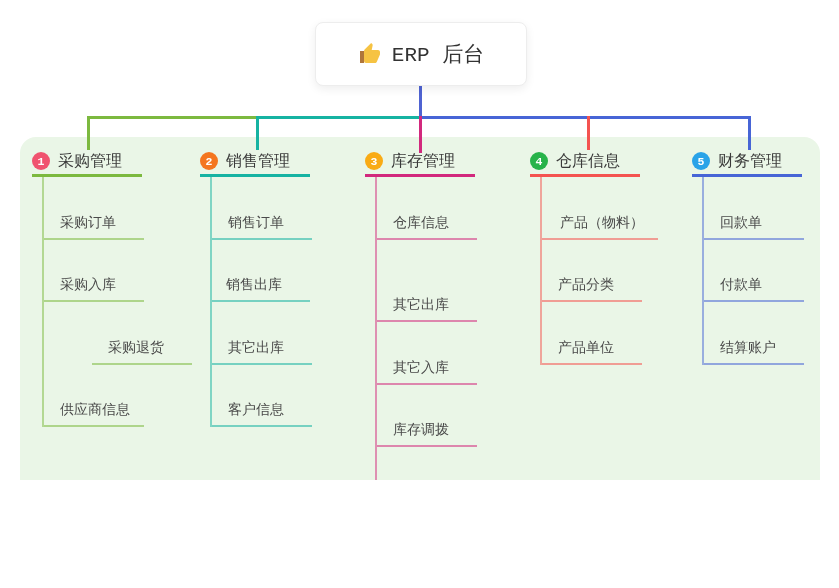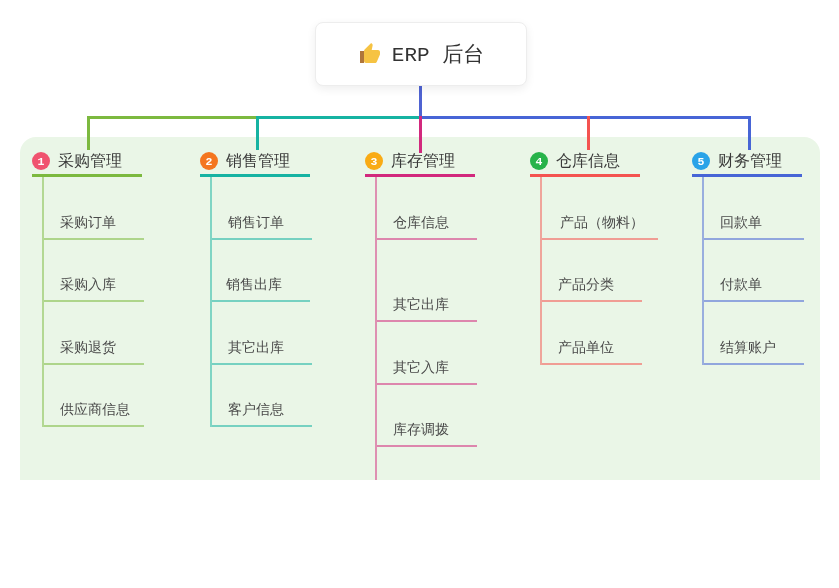--- a/index.html
+++ b/index.html
@@ -71,21 +71,21 @@
   </div>
   <div id="columns">
       <div class="col" style="left: 32px;">
         <div class="col-header" style="border-bottom-color: rgb(124, 185, 63);">
           <span class="badge" style="background: rgb(240, 83, 111);">1</span>
           <span>采购管理</span>
         </div>
         <div class="col-items" style="border-left-color: rgba(124, 185, 63, 0.5);">
           <div class="item" style="border-bottom-color: rgba(124, 185, 63, 0.55);">采购订单</div>
           <div class="item" style="border-bottom-color: rgba(124, 185, 63, 0.55);">采购入库</div>
-          <div class="item" style="border-bottom-color: rgba(124, 185, 63, 0.55);">采购退货</div>
+          <div class="item" style="border-bottom-color: rgba(124, 185, 63, 0.55); margin-left: 48px;">采购退货</div>
           <div class="item" style="border-bottom-color: rgba(124, 185, 63, 0.55);">供应商信息</div>
         </div>
       </div>
       <div class="col" style="left: 200px;">
         <div class="col-header" style="border-bottom-color: rgb(22, 179, 162);">
           <span class="badge" style="background: rgb(244, 118, 31);">2</span>
           <span>销售管理</span>
         </div>
         <div class="col-items" style="border-left-color: rgba(22, 179, 162, 0.5);">
           <div class="item" style="border-bottom-color: rgba(22, 179, 162, 0.55);">销售订单</div>

